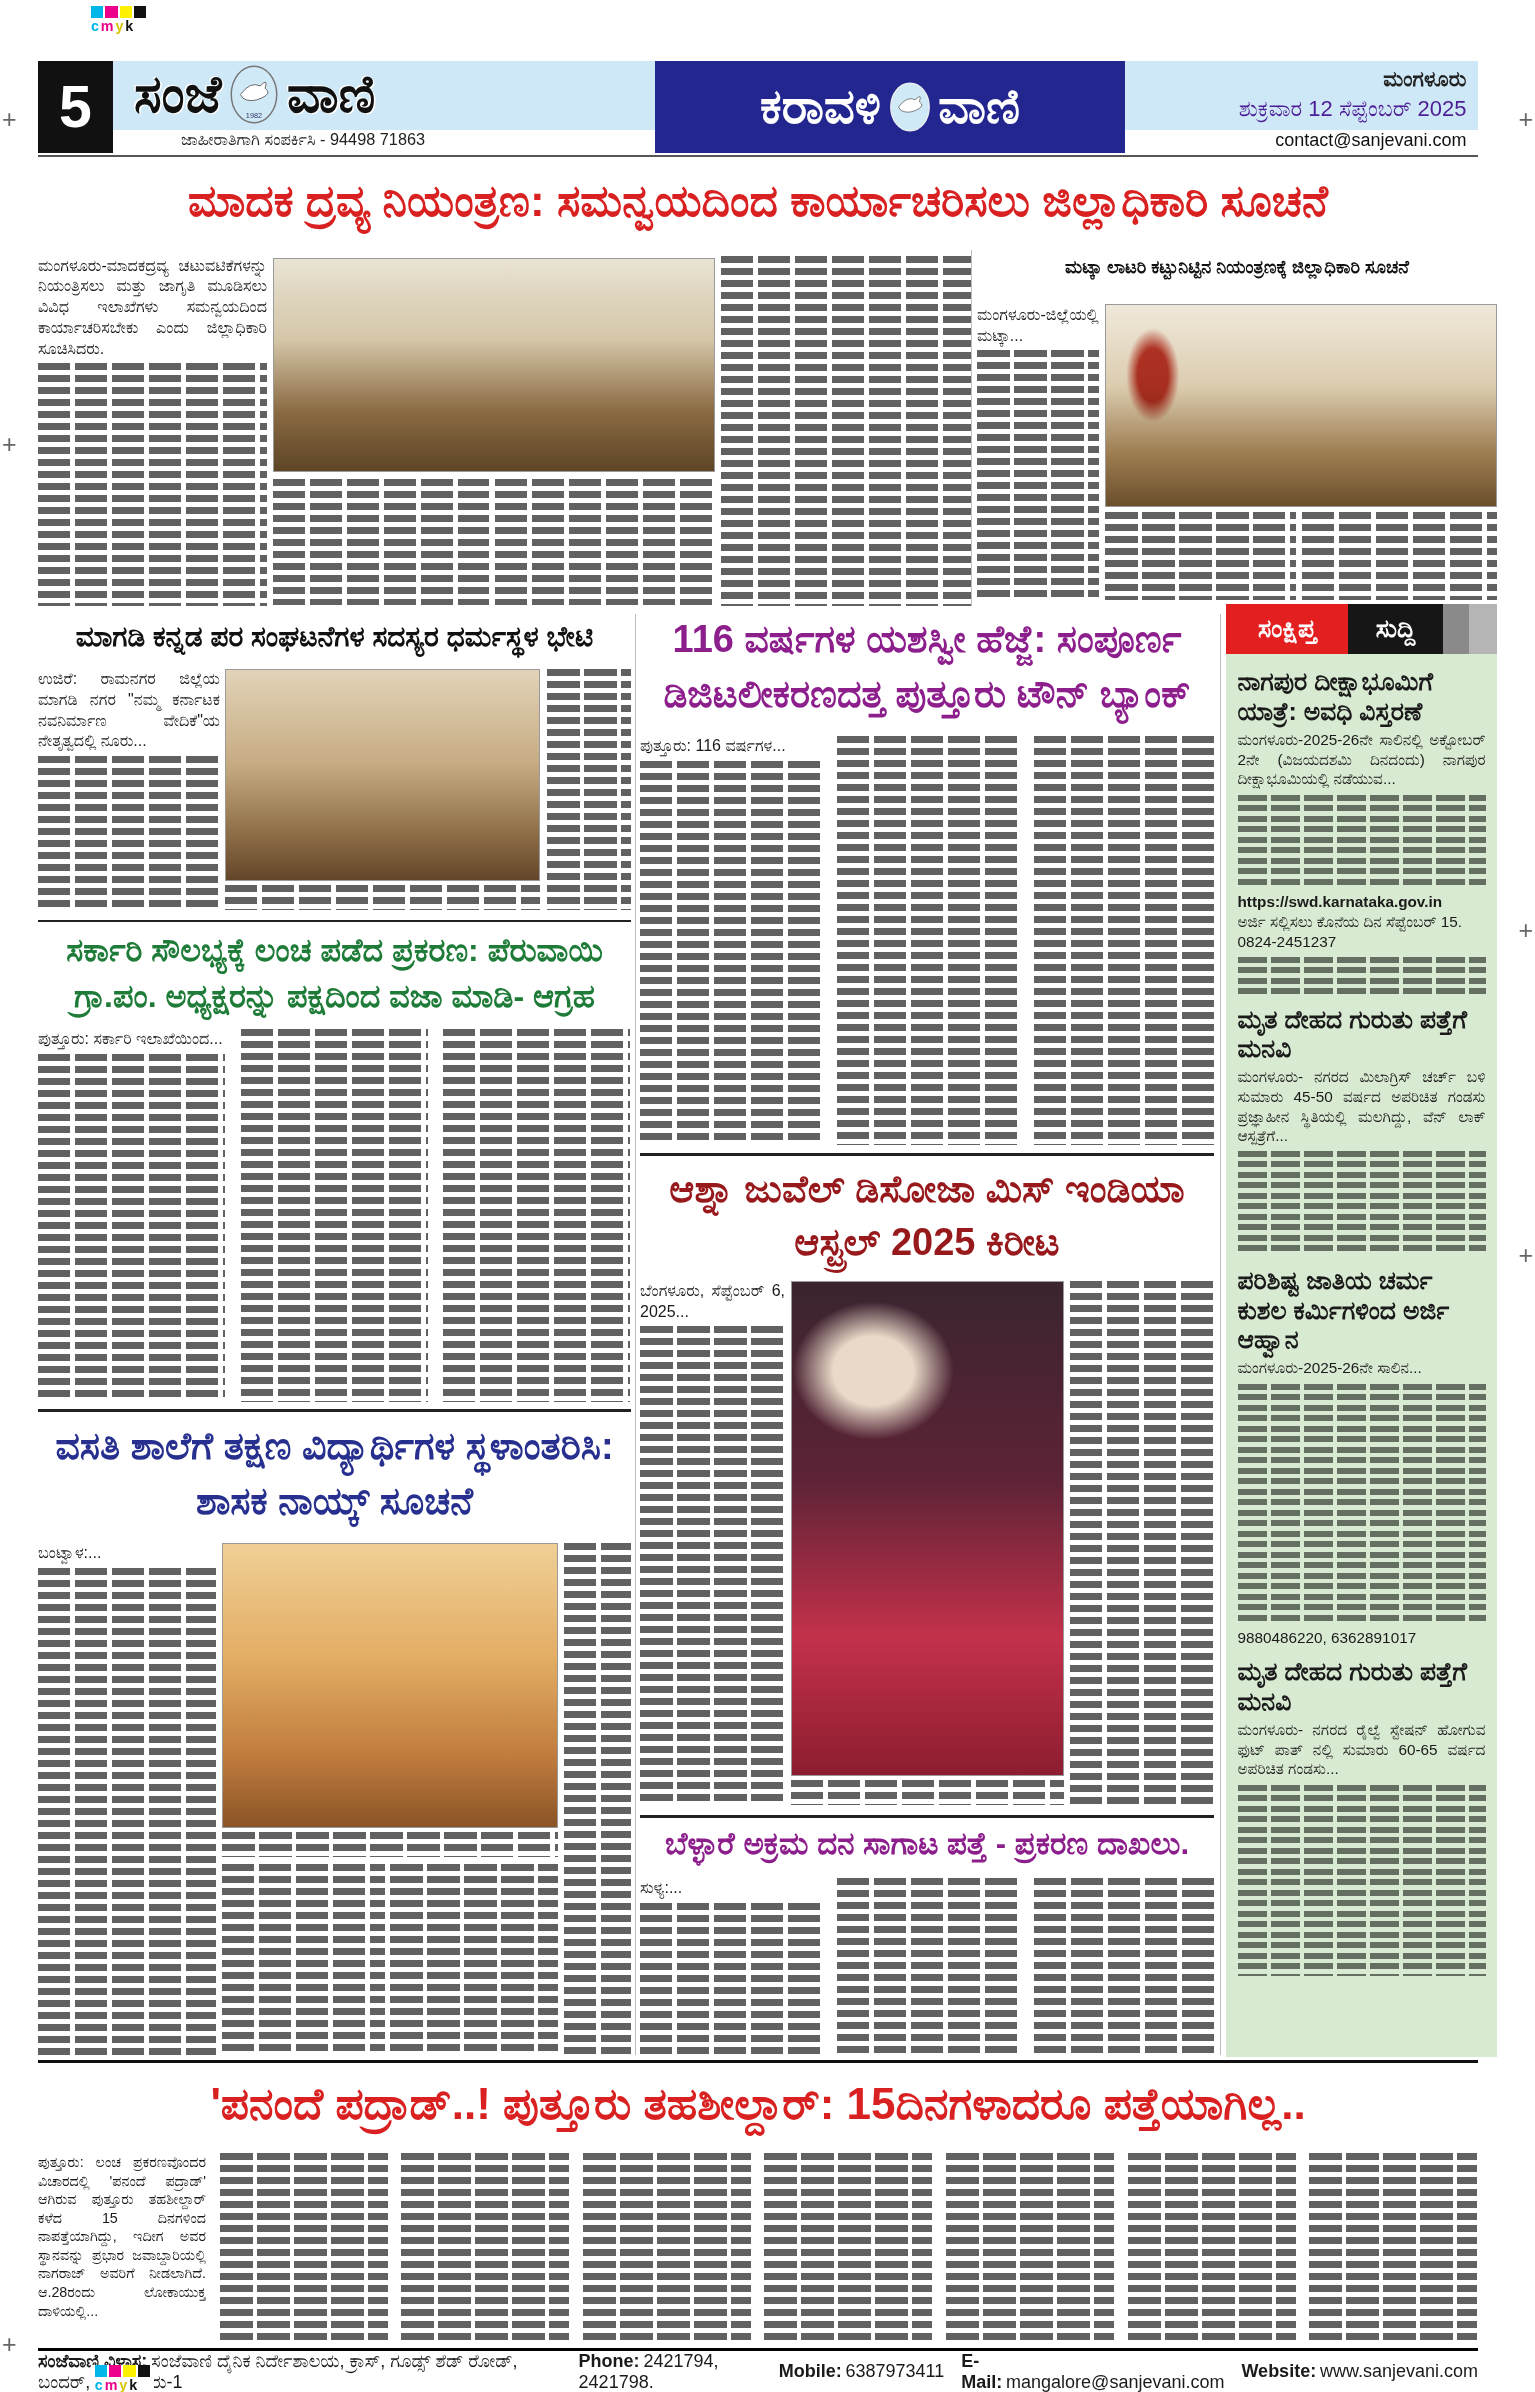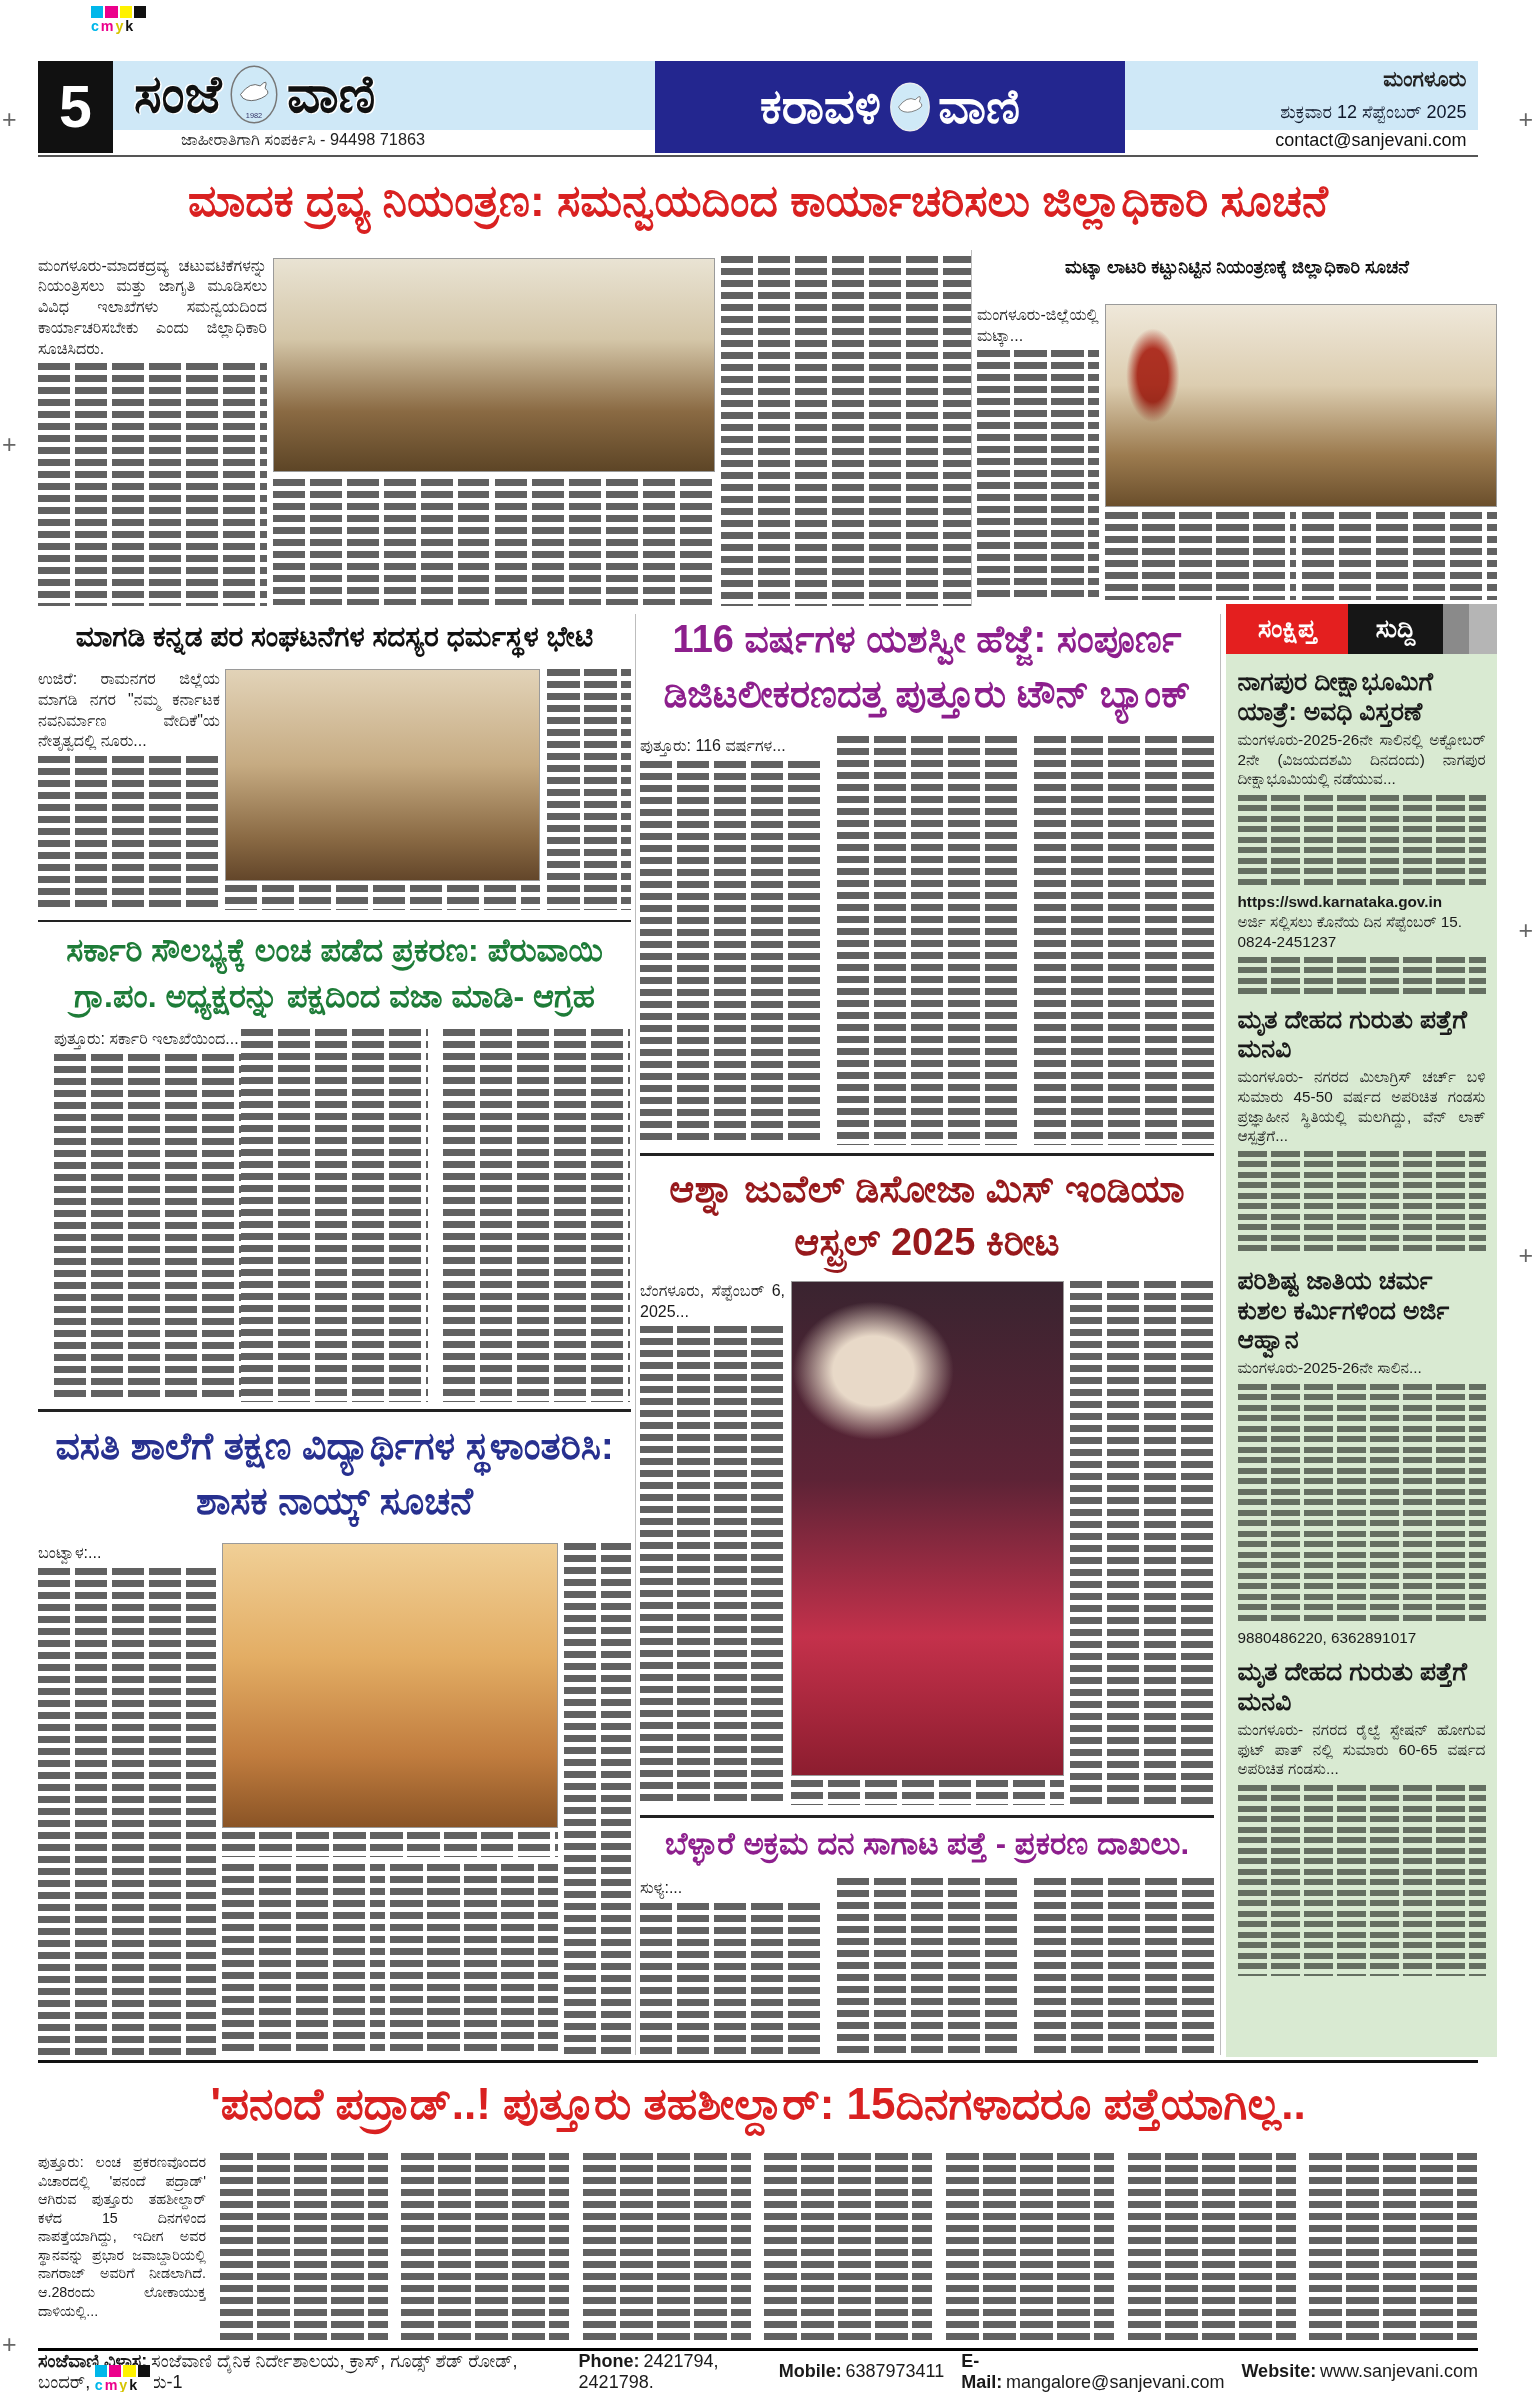--- a/index.html
+++ b/index.html
@@ -89,21 +89,21 @@
       <span style="font-size:48px;font-weight:900;color:#fff;">ಕರಾವಳಿ</span>
       <svg width="42" height="50" viewBox="0 0 40 48">
         <ellipse cx="20" cy="24" rx="18.5" ry="23" fill="#cfe9f7" stroke="#eee" stroke-width="1.2"></ellipse>
         <path d="M9 24 Q17 13 25 17 Q32 10 29 19 Q35 23 26 27 Q17 31 11 27 Z" fill="#fff" stroke="#555" stroke-width="0.7"></path>
       </svg>
       <span style="font-size:48px;font-weight:900;color:#fff;">ವಾಣಿ</span>
     </div>
 
     <div class="abs" style="right:11.5px;top:5.7px;width:315px;text-align:right;">
       <div style="font-size:21px;font-weight:800;color:#222;">ಮಂಗಳೂರು</div>
-      <div style="font-size:18px;color:#0f172a;margin-top:11px;">ಶುಕ್ರವಾರ 12 ಸೆಪ್ಟೆಂಬರ್ 2025</div>
+      <div style="font-size:22px;color:#4c1d95;margin-top:5px;">ಶುಕ್ರವಾರ 12 ಸೆಪ್ಟೆಂಬರ್ 2025</div>
     </div>
     <div class="abs" style="right:11.5px;top:69px;width:315px;text-align:right;font-size:18px;color:#111;">contact@sanjevani.com</div>
   </div>
 
   <div class="abs rule" style="left:38px;top:155px;width:1440px;height:1.9px;background:#555;"></div>
 
   <div class="abs" style="left:38px;top:250px;width:933px;height:358px;">
     <div class="textcol abs" style="left:0;top:5.7px;width:229px;height:350px;">
       <span class="lead">ಮಂಗಳೂರು-ಮಾದಕದ್ರವ್ಯ ಚಟುವಟಿಕೆಗಳನ್ನು ನಿಯಂತ್ರಿಸಲು ಮತ್ತು ಜಾಗೃತಿ ಮೂಡಿಸಲು ವಿವಿಧ ಇಲಾಖೆಗಳು ಸಮನ್ವಯದಿಂದ ಕಾರ್ಯಾಚರಿಸಬೇಕು ಎಂದು ಜಿಲ್ಲಾಧಿಕಾರಿ ಸೂಚಿಸಿದರು.</span>
       <div class="greek fill"></div>
@@ -138,21 +138,21 @@
     <div class="textcol abs" style="left:0;top:57px;width:182px;height:241px;">
       <span class="lead">ಉಜಿರೆ: ರಾಮನಗರ ಜಿಲ್ಲೆಯ ಮಾಗಡಿ ನಗರ "ನಮ್ಮ ಕರ್ನಾಟಕ ನವನಿರ್ಮಾಣ ವೇದಿಕೆ"ಯ ನೇತೃತ್ವದಲ್ಲಿ ನೂರು...</span>
       <div class="greek fill"></div>
     </div>
     <div class="photo abs" style="left:187px;top:57px;width:315px;height:212px;background:linear-gradient(180deg,#e2d3b8 0%,#c6ab82 45%,#8a6a44 80%,#63462a 100%);"></div>
     <div class="greek abs caption" style="left:187px;top:273px;width:315px;"></div>
     <div class="greek abs" style="left:509px;top:57px;width:84px;height:241px;"></div>
 
     <div class="abs rule" style="left:0;top:308px;width:593px;height:1.9px;"></div>
     <div class="hl abs" style="left:0;top:315px;width:593px;height:94px;font-size:32px;line-height:1.45;color:var(--green);">ಸರ್ಕಾರಿ ಸೌಲಭ್ಯಕ್ಕೆ ಲಂಚ ಪಡೆದ ಪ್ರಕರಣ: ಪೆರುವಾಯಿ ಗ್ರಾ.ಪಂ. ಅಧ್ಯಕ್ಷರನ್ನು ಪಕ್ಷದಿಂದ ವಜಾ ಮಾಡಿ- ಆಗ್ರಹ</div>
-    <div class="textcol abs" style="left:16px;top:417px;width:187px;height:373px;">
+    <div class="textcol abs" style="left:0;top:417px;width:187px;height:373px;">
       <span class="lead">ಪುತ್ತೂರು: ಸರ್ಕಾರಿ ಇಲಾಖೆಯಿಂದ...</span>
       <div class="greek fill"></div>
     </div>
     <div class="greek abs" style="left:203px;top:417px;width:187px;height:373px;"></div>
     <div class="greek abs" style="left:405px;top:417px;width:187px;height:373px;"></div>
 
     <div class="abs rule" style="left:0;top:797px;width:593px;height:2.9px;"></div>
     <div class="hl abs" style="left:0;top:807px;width:593px;height:115px;font-size:38px;line-height:1.45;color:var(--navy);">ವಸತಿ ಶಾಲೆಗೆ ತಕ್ಷಣ ವಿದ್ಯಾರ್ಥಿಗಳ ಸ್ಥಳಾಂತರಿಸಿ: ಶಾಸಕ ನಾಯ್ಕ್ ಸೂಚನೆ</div>
 
     <div class="textcol abs" style="left:0;top:931px;width:178px;height:512px;">

